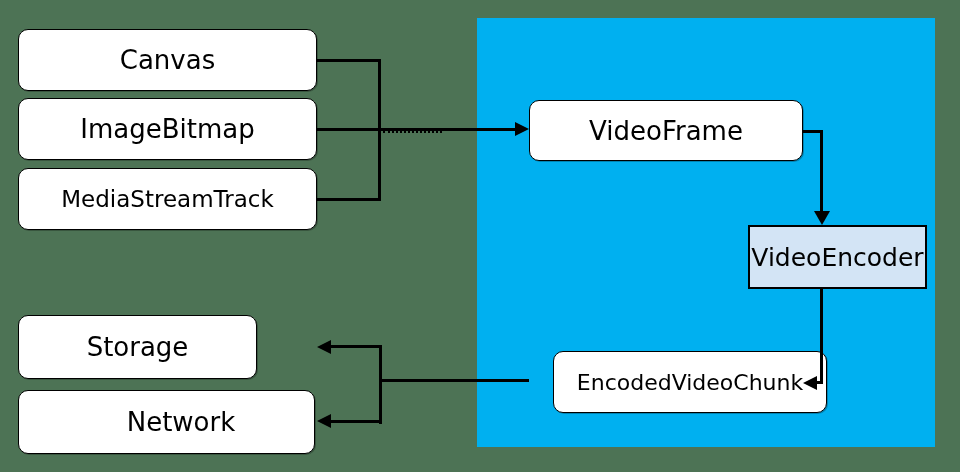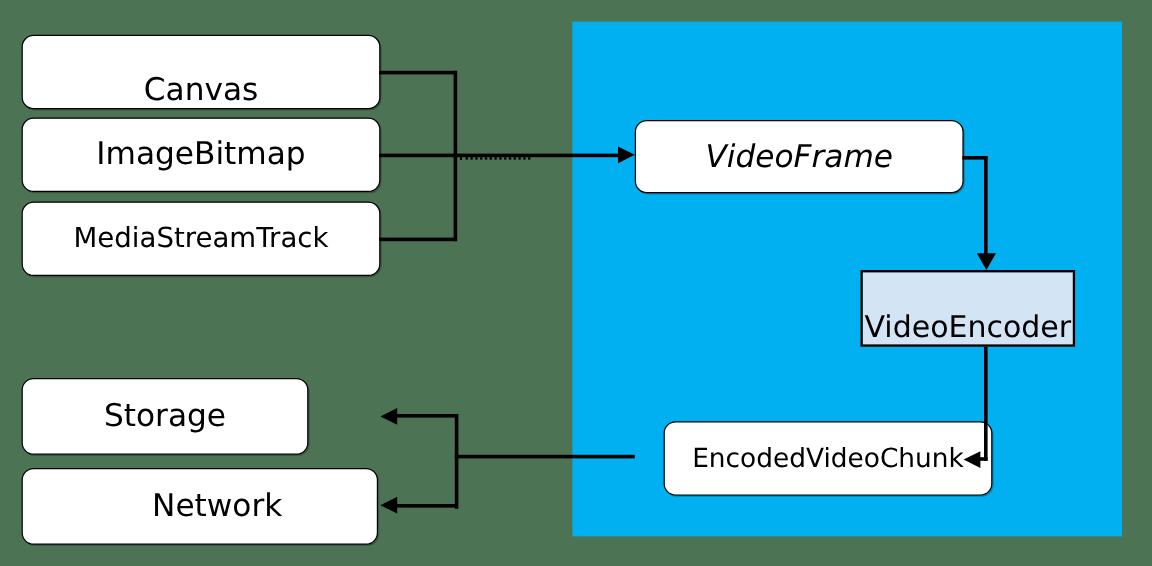--- a/index.html
+++ b/index.html
@@ -68,41 +68,41 @@
     height: 0;
   }
 </style>
 </head>
 <body>
 
 <div id="stage">
 
   <div class="panel"></div>
 
-  <div class="node fs26" style="left:18px; top:29px;  width:299px; height:62px;align-items:flex-end;">
+  <div class="node fs26" style="left:18px; top:29px;  width:299px; height:62px;">
     <span>Canvas</span>
   </div>
   <div class="node fs23" style="left:18px; top:168px; width:299px; height:62px;">
     <span>MediaStreamTrack</span>
   </div>
   <div class="node fs26" style="left:18px; top:98px;  width:299px; height:62px;">
     <span>ImageBitmap</span>
   </div>
 
   <div class="node fs26" style="left:18px; top:315px; width:239px; height:64px;">
     <span>Storage</span>
   </div>
   <div class="node fs26" style="left:18px; top:390px; width:297px; height:64px;padding-left:29px;">
     <span>Network</span>
   </div>
 
-  <div class="node fs26" style="left:529px; top:100px; width:274px; height:61px;font-style:italic;">
+  <div class="node fs26" style="left:529px; top:100px; width:274px; height:61px;">
     <span>VideoFrame</span>
   </div>
-  <div class="node square fs25" style="left:717px; top:225px; width:179px; height:64px;align-items:flex-end;">
+  <div class="node square fs25" style="left:748px; top:225px; width:179px; height:64px;">
     <span>VideoEncoder</span>
   </div>
   <div class="node fs22" style="left:553px; top:351px; width:274px; height:62px;">
     <span>EncodedVideoChunk</span>
   </div>
 
   <div class="line" style="left:316px; top:59px;  width:64px; height:3px;"></div>
   <div class="line" style="left:316px; top:198px; width:64px; height:3px;"></div>
   <div class="line" style="left:378px; top:59px;  width:3px;  height:142px;"></div>
   <div class="line" style="left:316px; top:128px; width:200px; height:3px;"></div>

